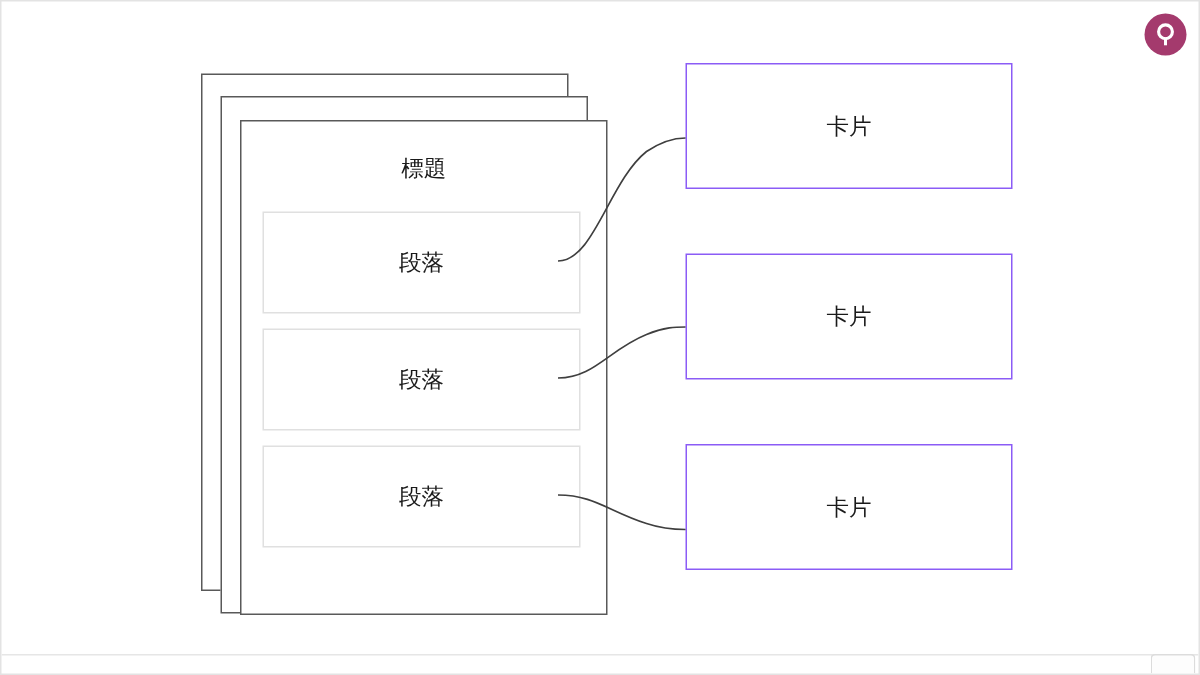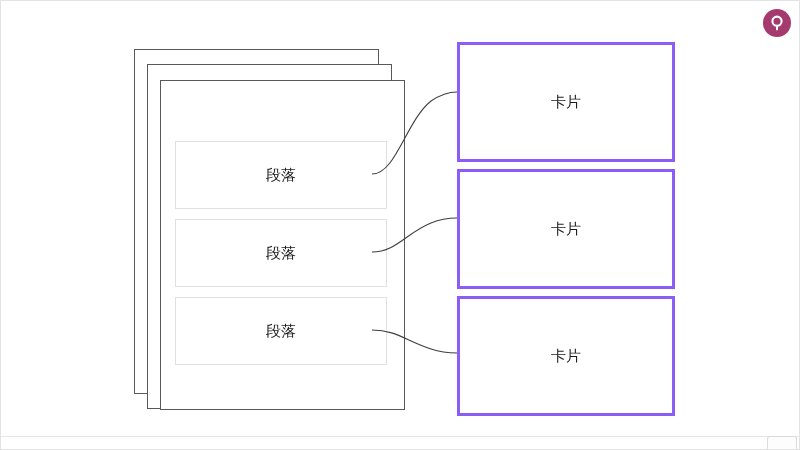--- a/index.html
+++ b/index.html
@@ -95,22 +95,22 @@
   }
   .para-1 { top: 60px; }
   .para-2 { top: 138px; }
   .para-3 { top: 216px; }
 
   
   .card {
     position: absolute;
     box-sizing: border-box;
     width: 218px;
-    height: 120px;
-    border: 3px solid #8b5cf6;
+    height: 84px;
+    border: 1px solid #8b5cf6;
     background: #ffffff;
     display: flex;
     align-items: center;
     justify-content: center;
     font-size: 15px;
     color: #1a1a1a;
     z-index: 3;
   }
   .card-1 { left: 456px; top: 41px; }
   .card-2 { left: 456px; top: 168px; }
@@ -165,20 +165,21 @@
     <svg width="18" height="18" viewBox="0 0 18 18" aria-hidden="true">
       <circle cx="9" cy="7.2" r="4.6" fill="none" stroke="#ffffff" stroke-width="2.1"></circle>
       <rect x="8.0" y="11.0" width="2.0" height="5.2" fill="#ffffff"></rect>
     </svg>
   </div>
 
   <div class="page page-back-2"></div>
   <div class="page page-back-1"></div>
 
   <div class="page page-front">
+    <div class="page-title">標題</div>
 
     <div class="para-box para-1">段落</div>
 
     <div class="para-box para-2">段落</div>
 
     <div class="para-box para-3">段落</div>
   </div>
 
   <div class="card card-1">卡片</div>
   <div class="card card-2">卡片</div>

